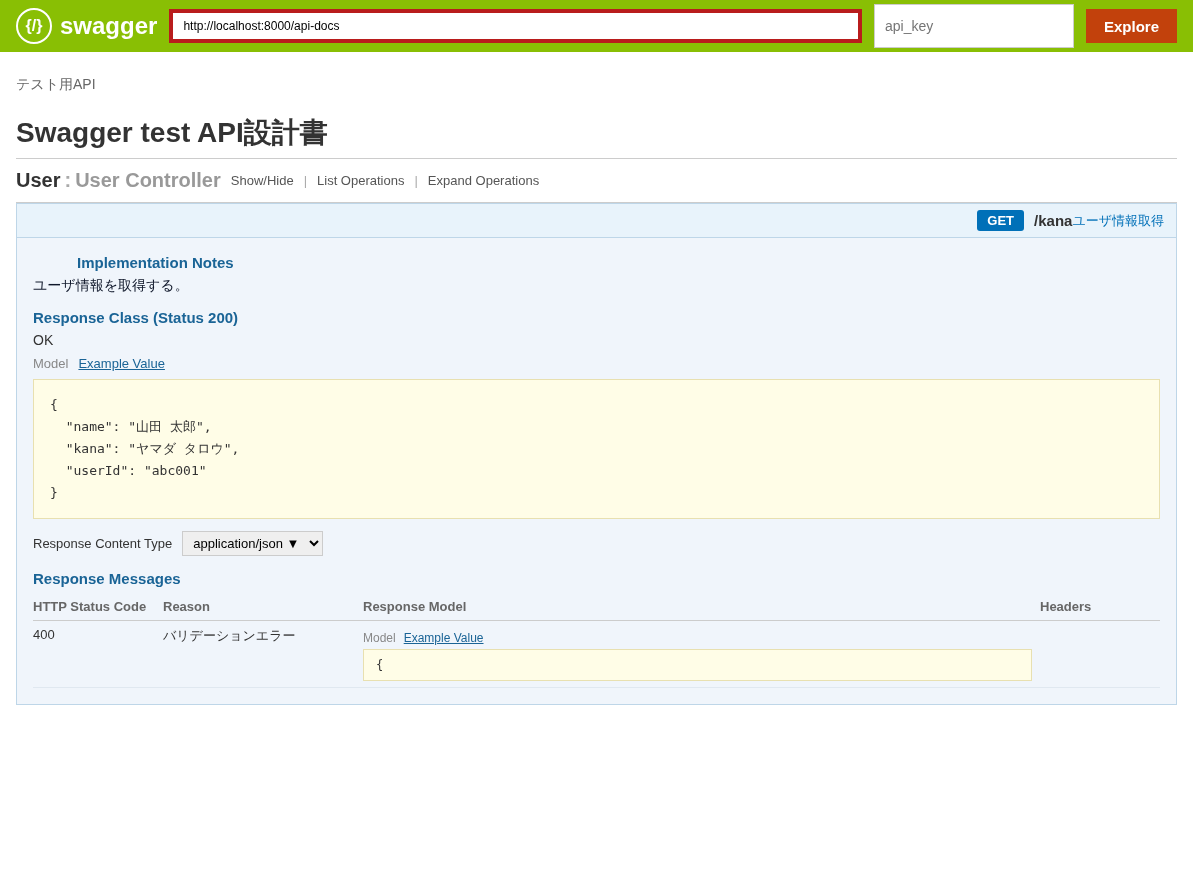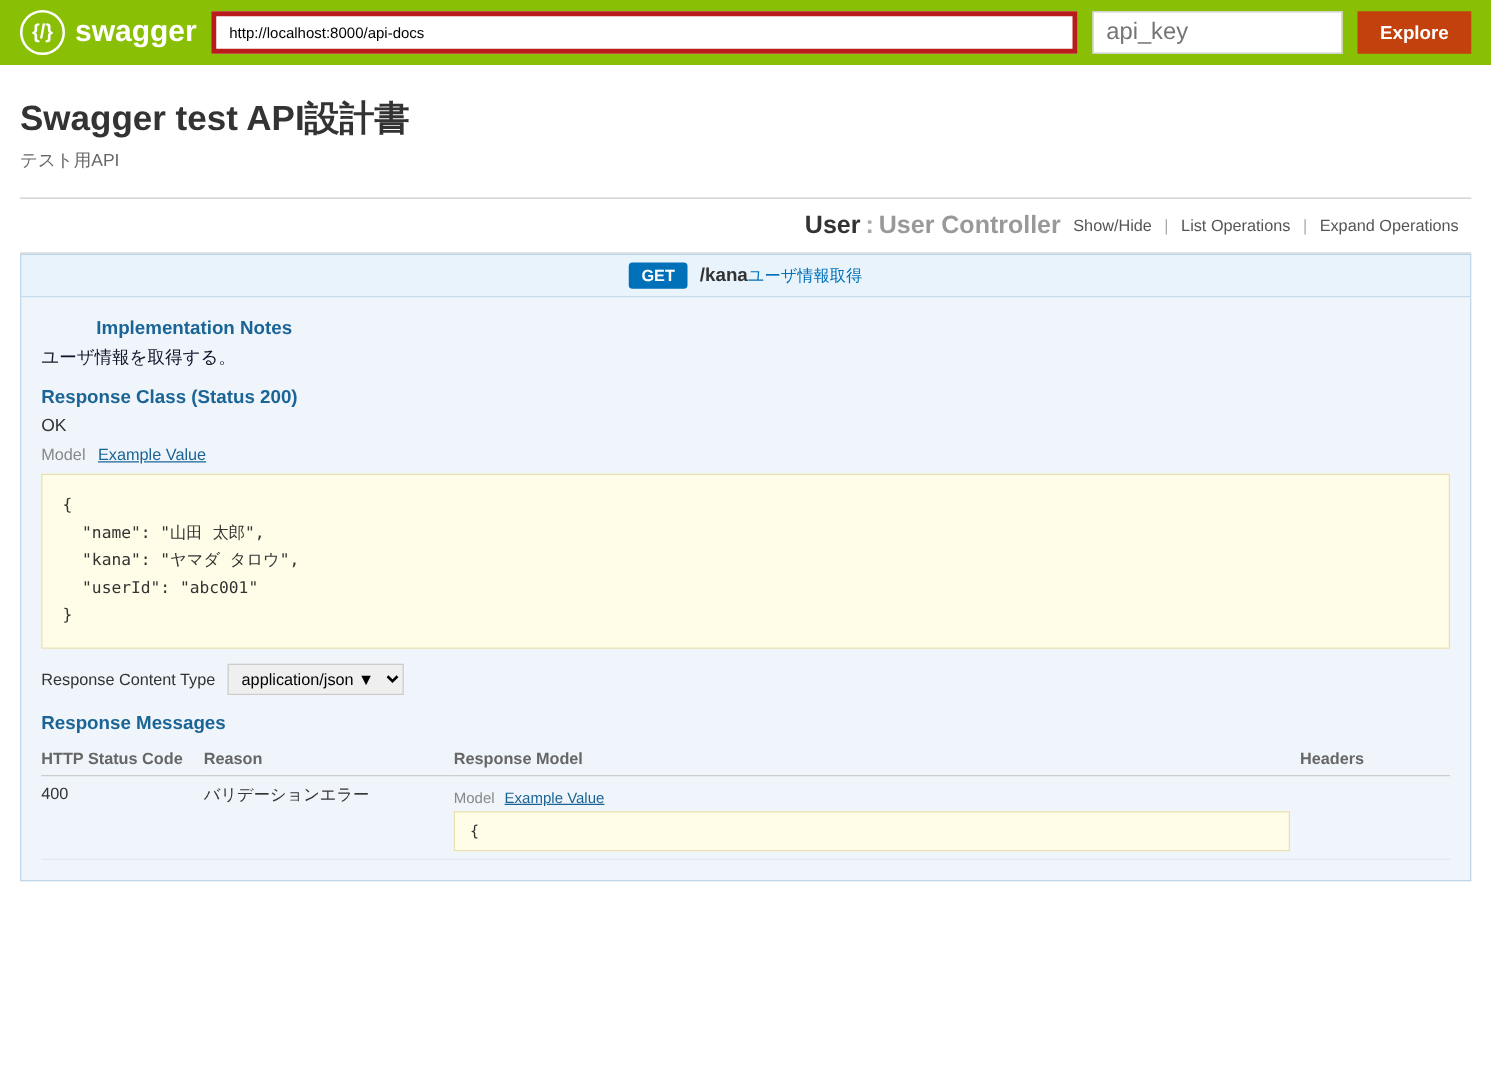--- a/index.html
+++ b/index.html
@@ -38,23 +38,23 @@
     #url-input {
       flex: 1;
       height: 34px;
       padding: 4px 10px;
       font-size: 12px;
       border: 4px solid #b91c1c;
       outline: none;
     }
     #api-key-input {
       width: 200px;
-      height: 34px;
+      height: 44px;
       padding: 4px 10px;
-      font-size: 19px;
+      font-size: 14px;
       border: 1px solid #ccc;
       outline: none;
     }
     #explore-button {
       background: #c2410c;
       color: #fff;
       border: none;
       padding: 6px 18px;
       font-size: 15px;
       font-weight: bold;
@@ -76,21 +76,21 @@
     #page-subtitle {
       font-size: 14px;
       color: #666;
       margin-bottom: 20px;
     }
 
     
     #section-header {
       display: flex;
       align-items: center;
-      justify-content: flex-end;
+      justify-content: flex-start;
       padding: 10px 0;
       border-top: 1px solid #ccc;
       border-bottom: 1px solid #ccc;
       margin-bottom: 0;
     }
     #section-title {
       font-size: 20px;
       font-weight: bold;
     }
     #section-title .section-tag {
@@ -116,21 +116,21 @@
       padding: 2px 10px;
     }
     .section-action-divider {
       color: #aaa;
     }
 
     
     #api-row {
       display: flex;
       align-items: center;
-      justify-content: center;
+      justify-content: flex-end;
       background: #e8f3fb;
       border: 1px solid #bed6e8;
       padding: 6px 12px;
       margin-top: 0;
       cursor: pointer;
     }
     #api-row-left {
       display: flex;
       align-items: center;
       gap: 10px;
@@ -286,22 +286,22 @@
     </div>
     <span>swagger</span>
   </div>
   <input id="url-input" type="text" value="http://localhost:8000/api-docs" style="">
   <input id="api-key-input" type="text" placeholder="api_key" style="">
   <button id="explore-button">Explore</button>
 </div>
 
 <div id="main">
 
+  <div id="page-subtitle">テスト用API</div>
   <div id="page-title">Swagger test API設計書</div>
-  <div id="page-subtitle">テスト用API</div>
 
   <div id="section-header">
     <div id="section-title">
       <span class="section-tag">User</span><span class="section-colon">:</span><span class="section-controller">User Controller</span>
     </div>
     <div id="section-actions">
       <a class="section-action-link">Show/Hide</a>
       <span class="section-action-divider">|</span>
       <a class="section-action-link">List Operations</a>
       <span class="section-action-divider">|</span>

